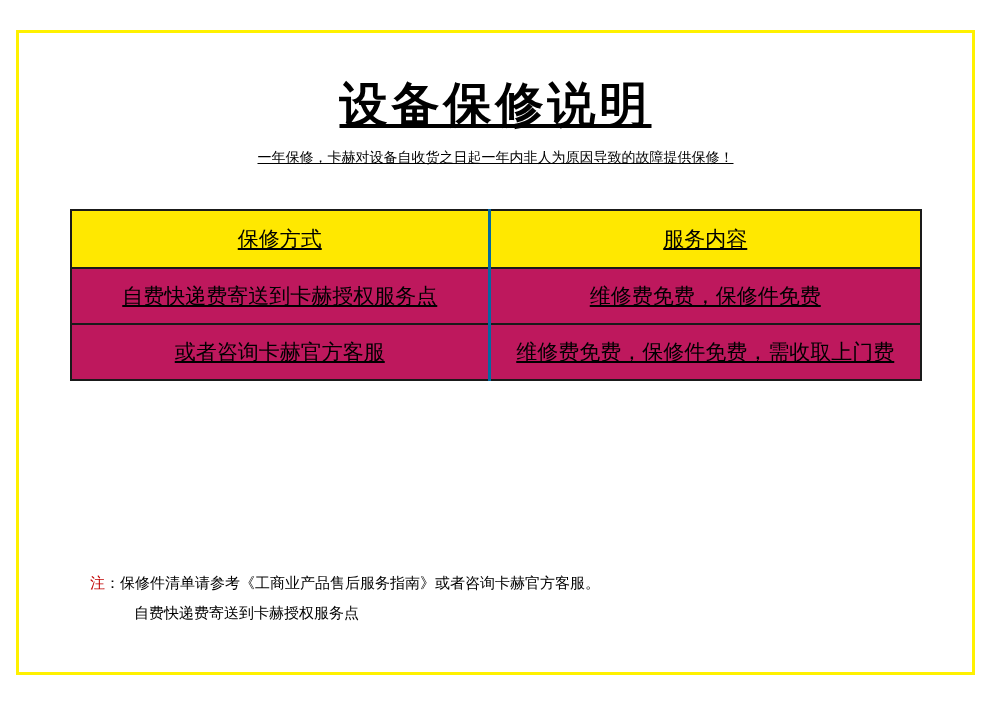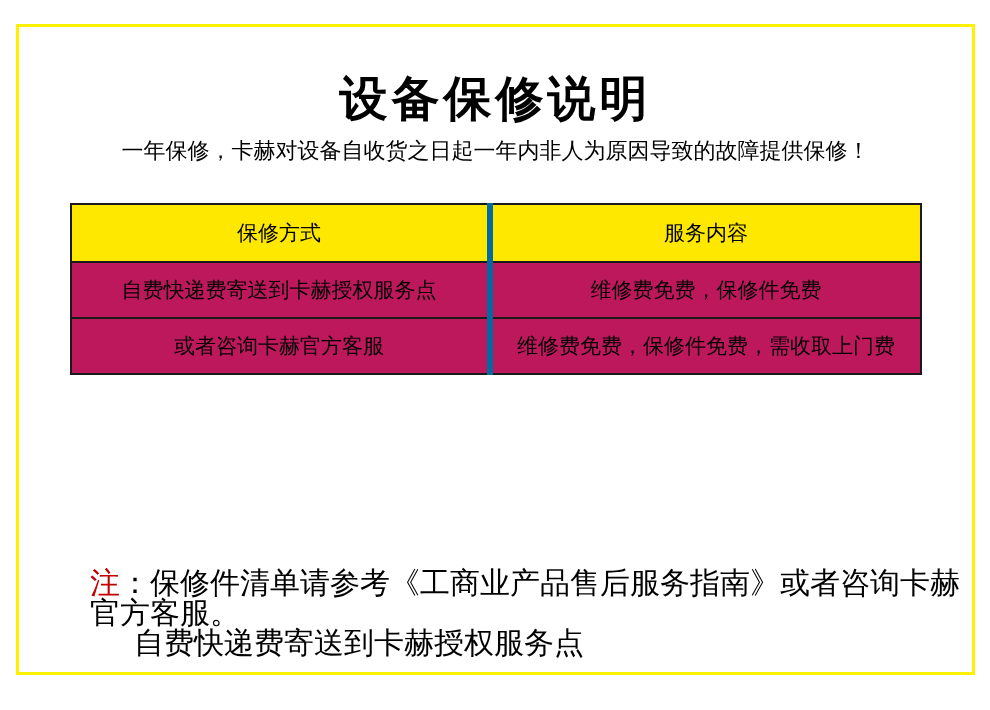--- a/index.html
+++ b/index.html
@@ -12,35 +12,35 @@
     font-family: "Liberation Sans", "DejaVu Sans", sans-serif;
     color: #000000;
   }
   .frame {
     position: absolute;
     left: 16px;
     width: 959px;
     border: 3px solid #FFF100;
     background: #ffffff;
   }
-  .frame-top { top: 24px; height: 545px; }
+  .frame-top { top: 30px; height: 545px; text-decoration: underline; }
   .frame-bottom { top: 515px; height: 160px; border-top: none; }
 
   .title {
     margin-top: 46px;
     text-align: center;
     font-size: 48px;
     font-weight: bold;
     letter-spacing: 4px;
     line-height: 52px;
   }
   .subtitle {
     margin-top: 14px;
     text-align: center;
-    font-size: 22px;
+    font-size: 14px;
     line-height: 24px;
   }
 
   .warranty-table {
     width: 852px;
     margin: 40px auto 0;
     border-collapse: collapse;
     table-layout: fixed;
   }
   .warranty-table th, .warranty-table td {
@@ -51,32 +51,32 @@
     font-weight: normal;
     padding: 0 16px;
   }
   .warranty-table thead th { background: #FFE800; height: 58px; }
   .warranty-table tbody td { height: 56px; background: #be185d; }
   .warranty-table th:first-child, .warranty-table td:first-child {
     width: 419px;
     border-right: 2px solid #7F0000;
   }
   .warranty-table th + th, .warranty-table td + td {
-    border-left: 6px solid #0369a1;
+    border-left: 3px solid #0369a1;
   }
 
   .fee-info {
     margin: 37px 0 0 69px;
     font-size: 22px;
     line-height: 32px;
   }
 
   .footnote {
     margin: 53px 0 0 71px;
-    font-size: 30px;
+    font-size: 15px;
     line-height: 30px;
   }
   .note-label { color: #C00000; }
   .footnote-line2 { padding-left: 44px; }
 </style>
 </head>
 <body>
 
 <div class="page">
 

